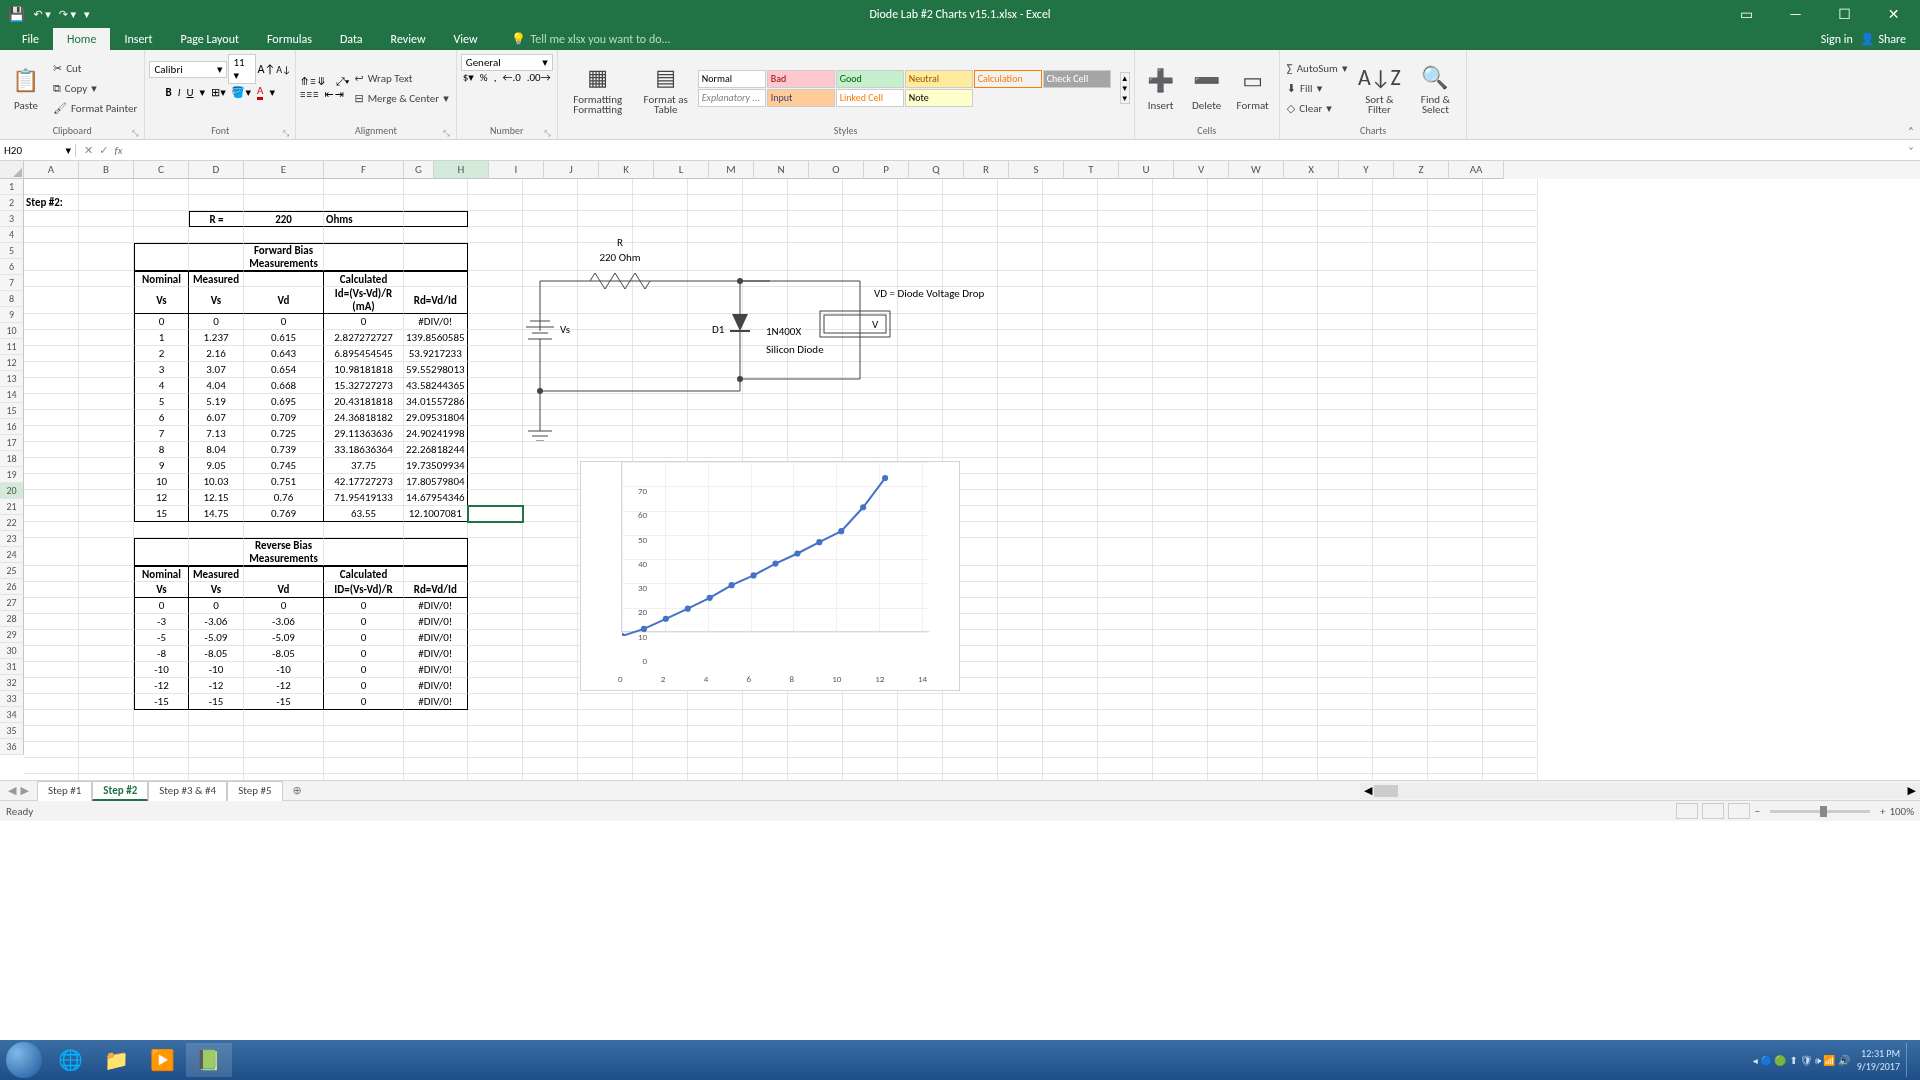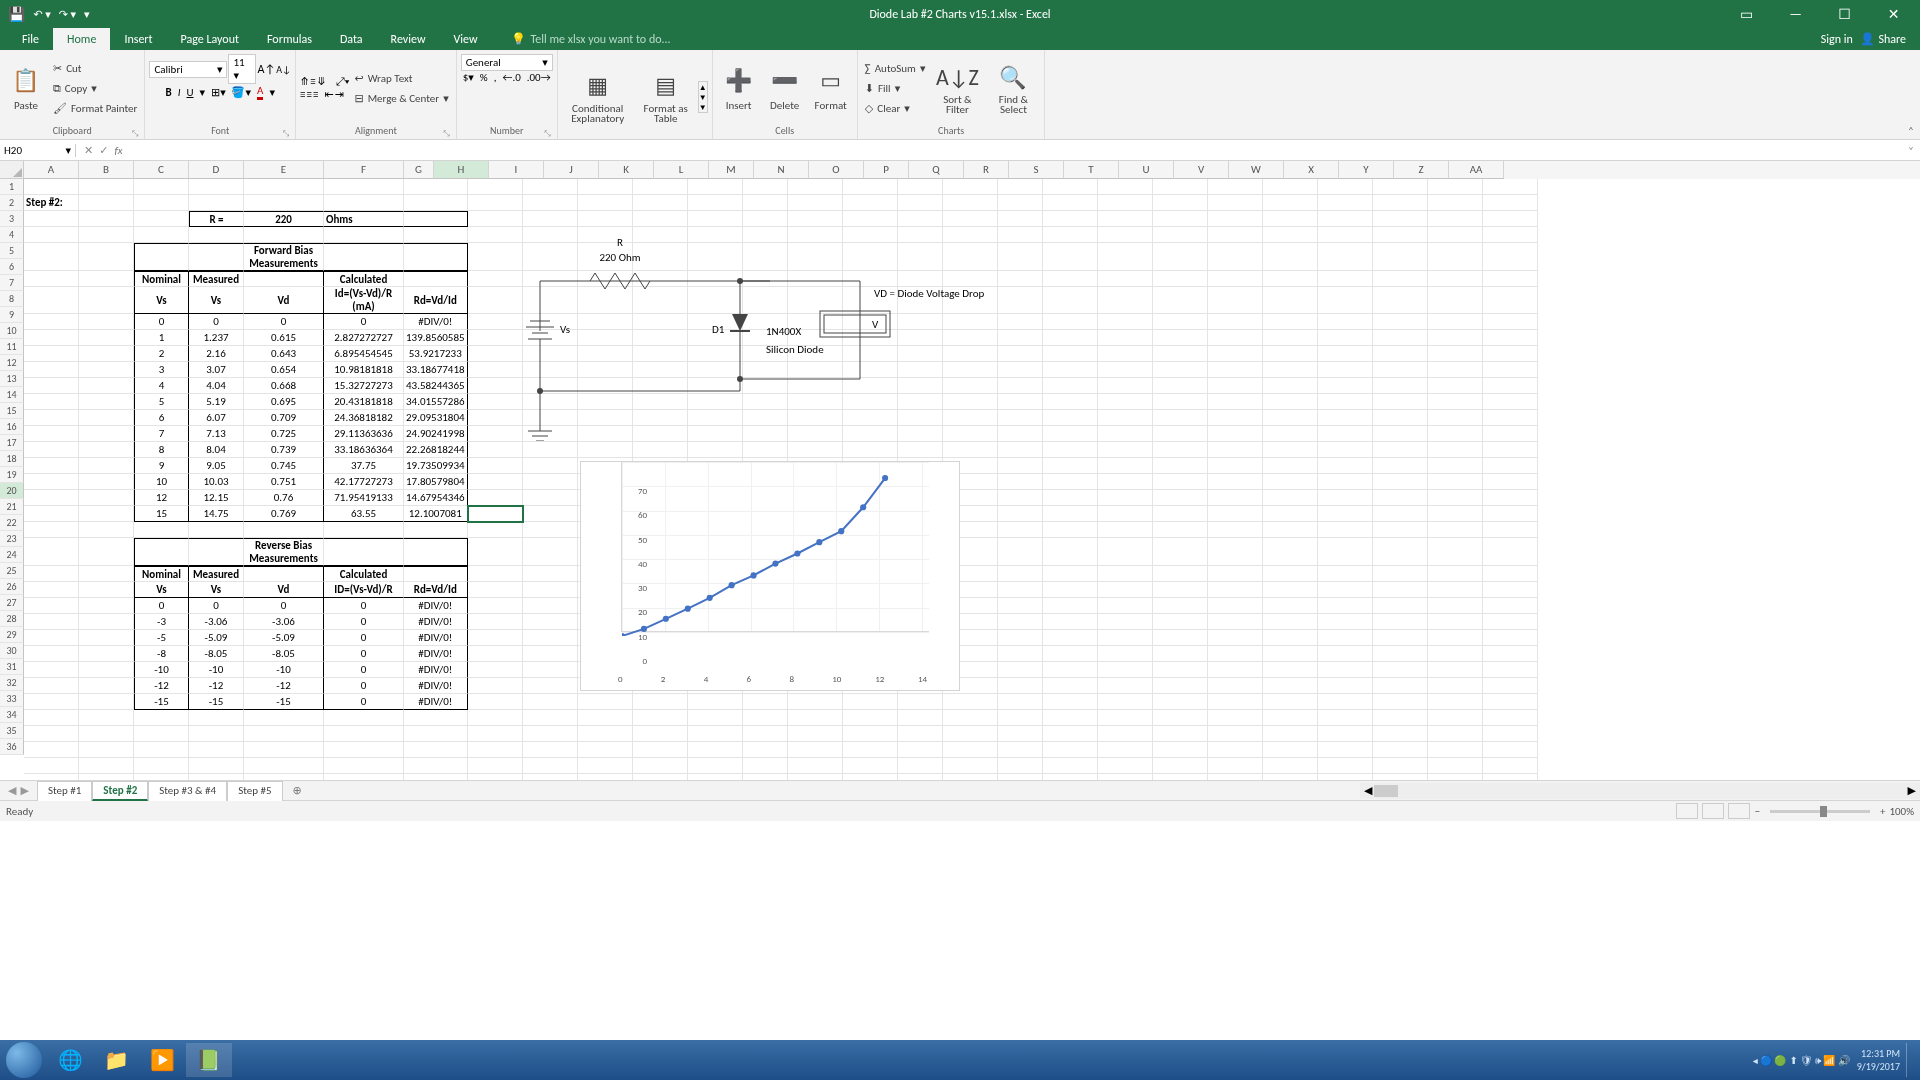--- a/index.html
+++ b/index.html
@@ -217,32 +217,45 @@
         <span>.00→</span>
       </div>
     </div>
     <div class="group-label">Number</div>
   </div>
 
   <div class="group">
     <div class="group-body">
       <div class="rbtn">
           <div class="rbtn-ico">▦</div>
-          <span style="width:60px;line-height:10px;">Conditional Explanatory</span>
+          <span style="width:60px;line-height:10px;">Formatting Formatting</span>
         </div>
       <div class="rbtn">
           <div class="rbtn-ico">▤</div>
           <span style="width:48px;line-height:10px;">Format as Table</span>
+        </div>
+      <div class="styles-gallery" id="styles-gallery">
+          <div class="style-item" style="background:#fff;color:#000;">Normal</div>
+          <div class="style-item" style="background:#ffc7ce;color:#9c0006;">Bad</div>
+          <div class="style-item" style="background:#c6efce;color:#006100;">Good</div>
+          <div class="style-item" style="background:#ffeb9c;color:#9c5700;">Neutral</div>
+          <div class="style-item" style="background:#f2f2f2;color:#fa7d00;border-color:#fa7d00">Calculation</div>
+          <div class="style-item" style="background:#a5a5a5;color:#fff;">Check Cell</div>
+          <div class="style-item" style="background:#fff;color:#7f7f7f;;font-style:italic">Explanatory ...</div>
+          <div class="style-item" style="background:#ffcc99;color:#3f3f76;">Input</div>
+          <div class="style-item" style="background:#fff;color:#fa7d00;">Linked Cell</div>
+          <div class="style-item" style="background:#ffffcc;color:#000;">Note</div>
         </div>
       <div class="vstack" style="border:1px solid #ccc;font-size:8px;">
         <span>▲</span>
         <span>▼</span>
         <span>▼</span>
       </div>
     </div>
+    <div class="group-label no-l">Styles</div>
   </div>
 
   <div class="group">
     <div class="group-body">
       <div class="rbtn">
           <div class="rbtn-ico">➕</div>
           <span>Insert</span>
         </div>
       <div class="rbtn">
           <div class="rbtn-ico">➖</div>
@@ -652,21 +665,21 @@
           <td style="width:55px" id="c10_25"></td>
           <td style="width:55px" id="c10_26"></td>
         </tr>
         <tr>
           <td style="width:55px" id="c11_0"></td>
           <td style="width:55px" id="c11_1"></td>
           <td style="width:55px" id="c11_2" class="center bord-l bord-r">3</td>
           <td style="width:55px" id="c11_3" class=" center">3.07</td>
           <td style="width:80px" id="c11_4" class="center bord-r">0.654</td>
           <td style="width:80px" id="c11_5" class=" center">10.98181818</td>
-          <td style="width:30px" id="c11_6" class="center bord-r">33.18677418</td>
+          <td style="width:30px" id="c11_6" class="center bord-r">59.55298013</td>
           <td style="width:55px" id="c11_7"></td>
           <td style="width:55px" id="c11_8"></td>
           <td style="width:55px" id="c11_9"></td>
           <td style="width:55px" id="c11_10"></td>
           <td style="width:55px" id="c11_11"></td>
           <td style="width:45px" id="c11_12"></td>
           <td style="width:55px" id="c11_13"></td>
           <td style="width:55px" id="c11_14"></td>
           <td style="width:45px" id="c11_15"></td>
           <td style="width:55px" id="c11_16"></td>

